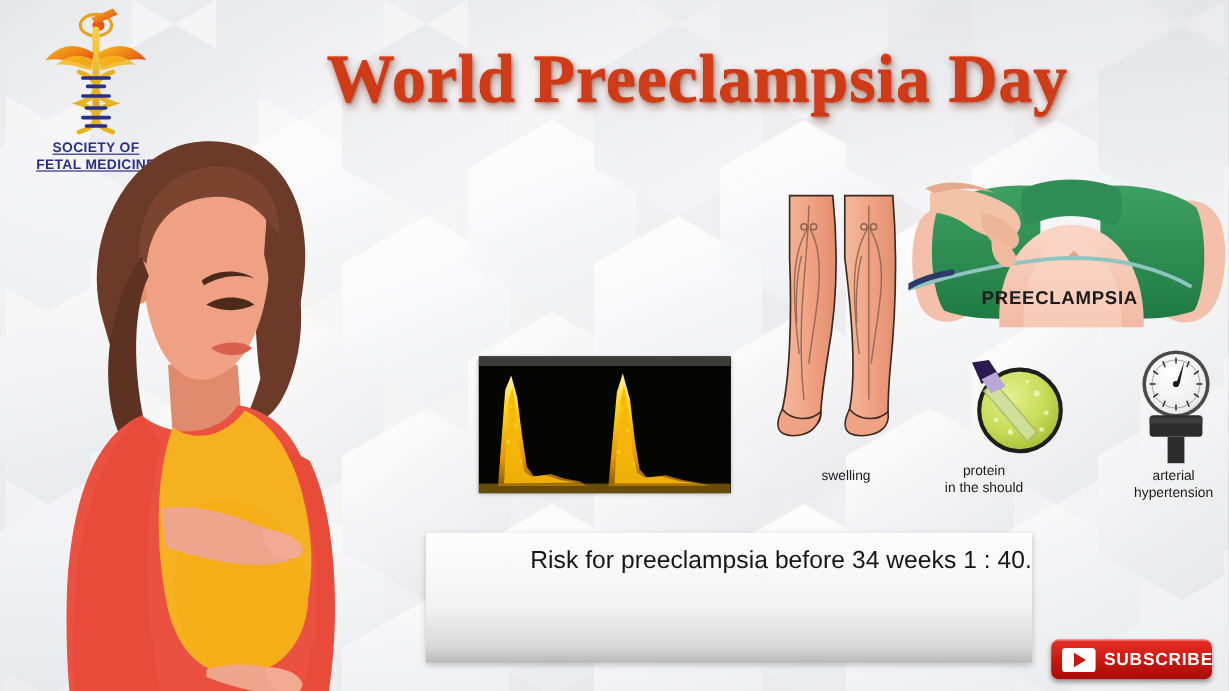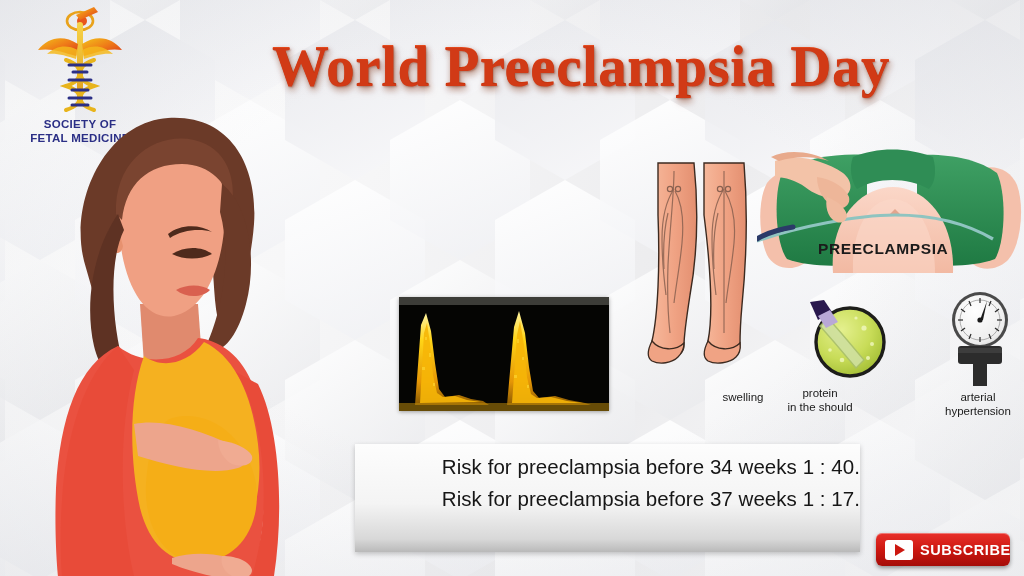--- a/index.html
+++ b/index.html
@@ -32,21 +32,21 @@
     background:radial-gradient(ellipse at 50% 45%,rgba(255,255,255,0) 45%,rgba(200,202,208,.28) 100%);
     pointer-events:none;
   }
 
   
   #logo{position:absolute;left:14px;top:4px;width:132px;text-align:center;}
   .cad{position:relative;width:96px;height:112px;margin:0 auto;}
   .logo-text{
     margin-top:2px;
     font-size:11.5px;font-weight:bold;letter-spacing:.3px;
-    color:#2b2f86;line-height:1.18;
+    color:#2b2f86;line-height:1.18;text-decoration:underline;
   }
 
   
   #title{
     position:absolute;left:272px;top:33px;width:700px;
     font-family:"Liberation Serif","DejaVu Serif",serif;
     font-size:57px;font-weight:bold;
     color:#e8441c;
     letter-spacing:.5px;
     text-shadow:
@@ -88,21 +88,21 @@
   .risk-line{
     font-size:20.5px;line-height:32px;color:#161616;
     letter-spacing:.05px;white-space:nowrap;text-align:right;
   }
 
   
   .cap{
     position:absolute;text-align:center;
     font-size:11.5px;line-height:1.25;color:#1a1a1a;
   }
-  #cap-swelling{left:693px;top:390px;width:100px;}
+  #cap-swelling{left:655px;top:390px;width:100px;}
   #cap-protein{left:770px;top:386px;width:100px;}
   #cap-hyper{left:930px;top:390px;width:96px;}
 
   
   #preec{position:absolute;left:757px;top:143px;width:265px;height:130px;}
   #preec-label{
     position:absolute;left:818px;top:240px;
     font-size:15.5px;font-weight:bold;letter-spacing:.6px;color:#1b1b1b;
   }
 
@@ -502,21 +502,20 @@
       <rect x="33" y="76" width="14" height="22" fill="#2c2c2c"></rect>
     </svg>
   </div>
   <div class="cap" id="cap-hyper">
     <div>arterial</div>
     <div>hypertension</div>
   </div>
 
   <div id="riskbox">
     <div class="risk-line">Risk for preeclampsia before 34 weeks 1 : 40.</div>
-    <div class="risk-line">Risk for preeclampsia before 37 weeks 1 : 17.</div>
   </div>
 
   <div id="subscribe">
     <div class="play-box">
       <div class="play-tri"></div>
     </div>
     <div id="sub-text">SUBSCRIBE</div>
   </div>
 
 </div>

